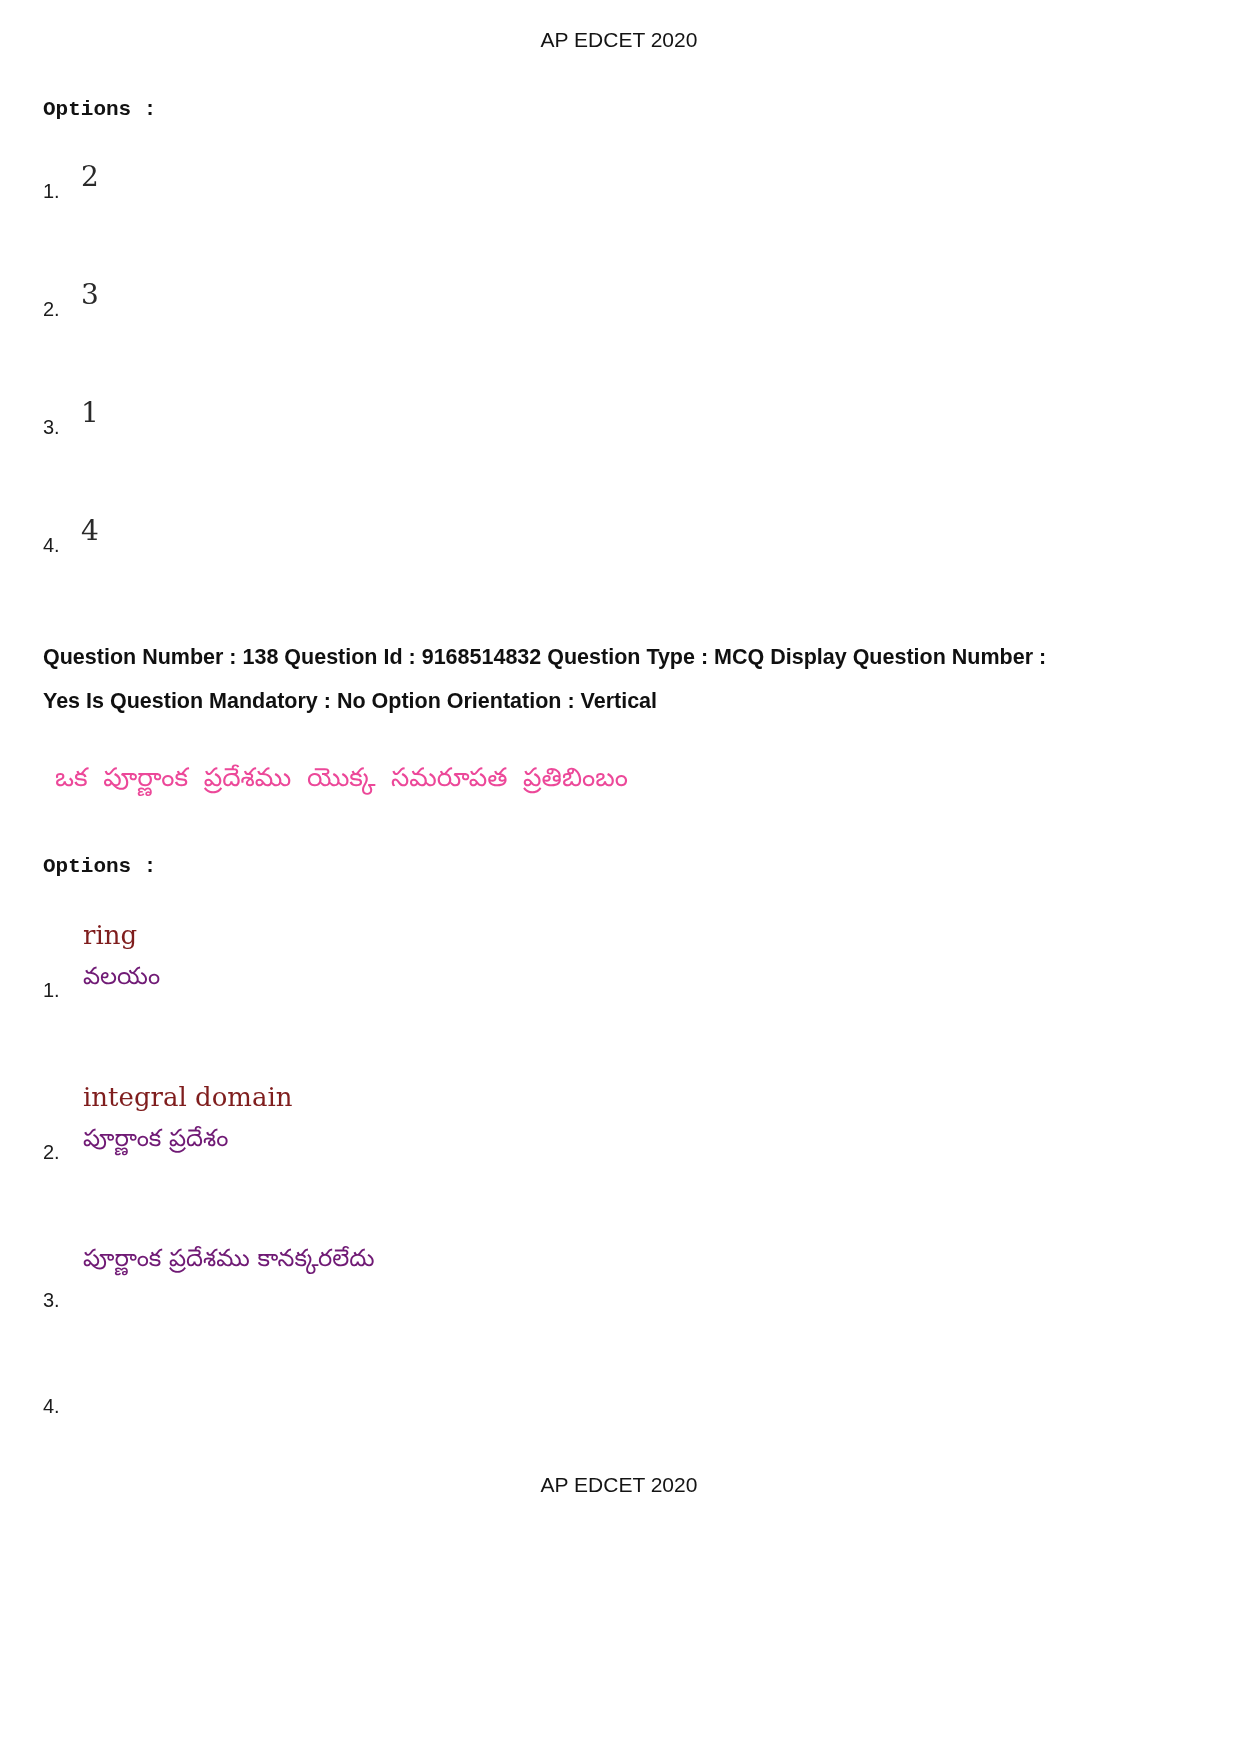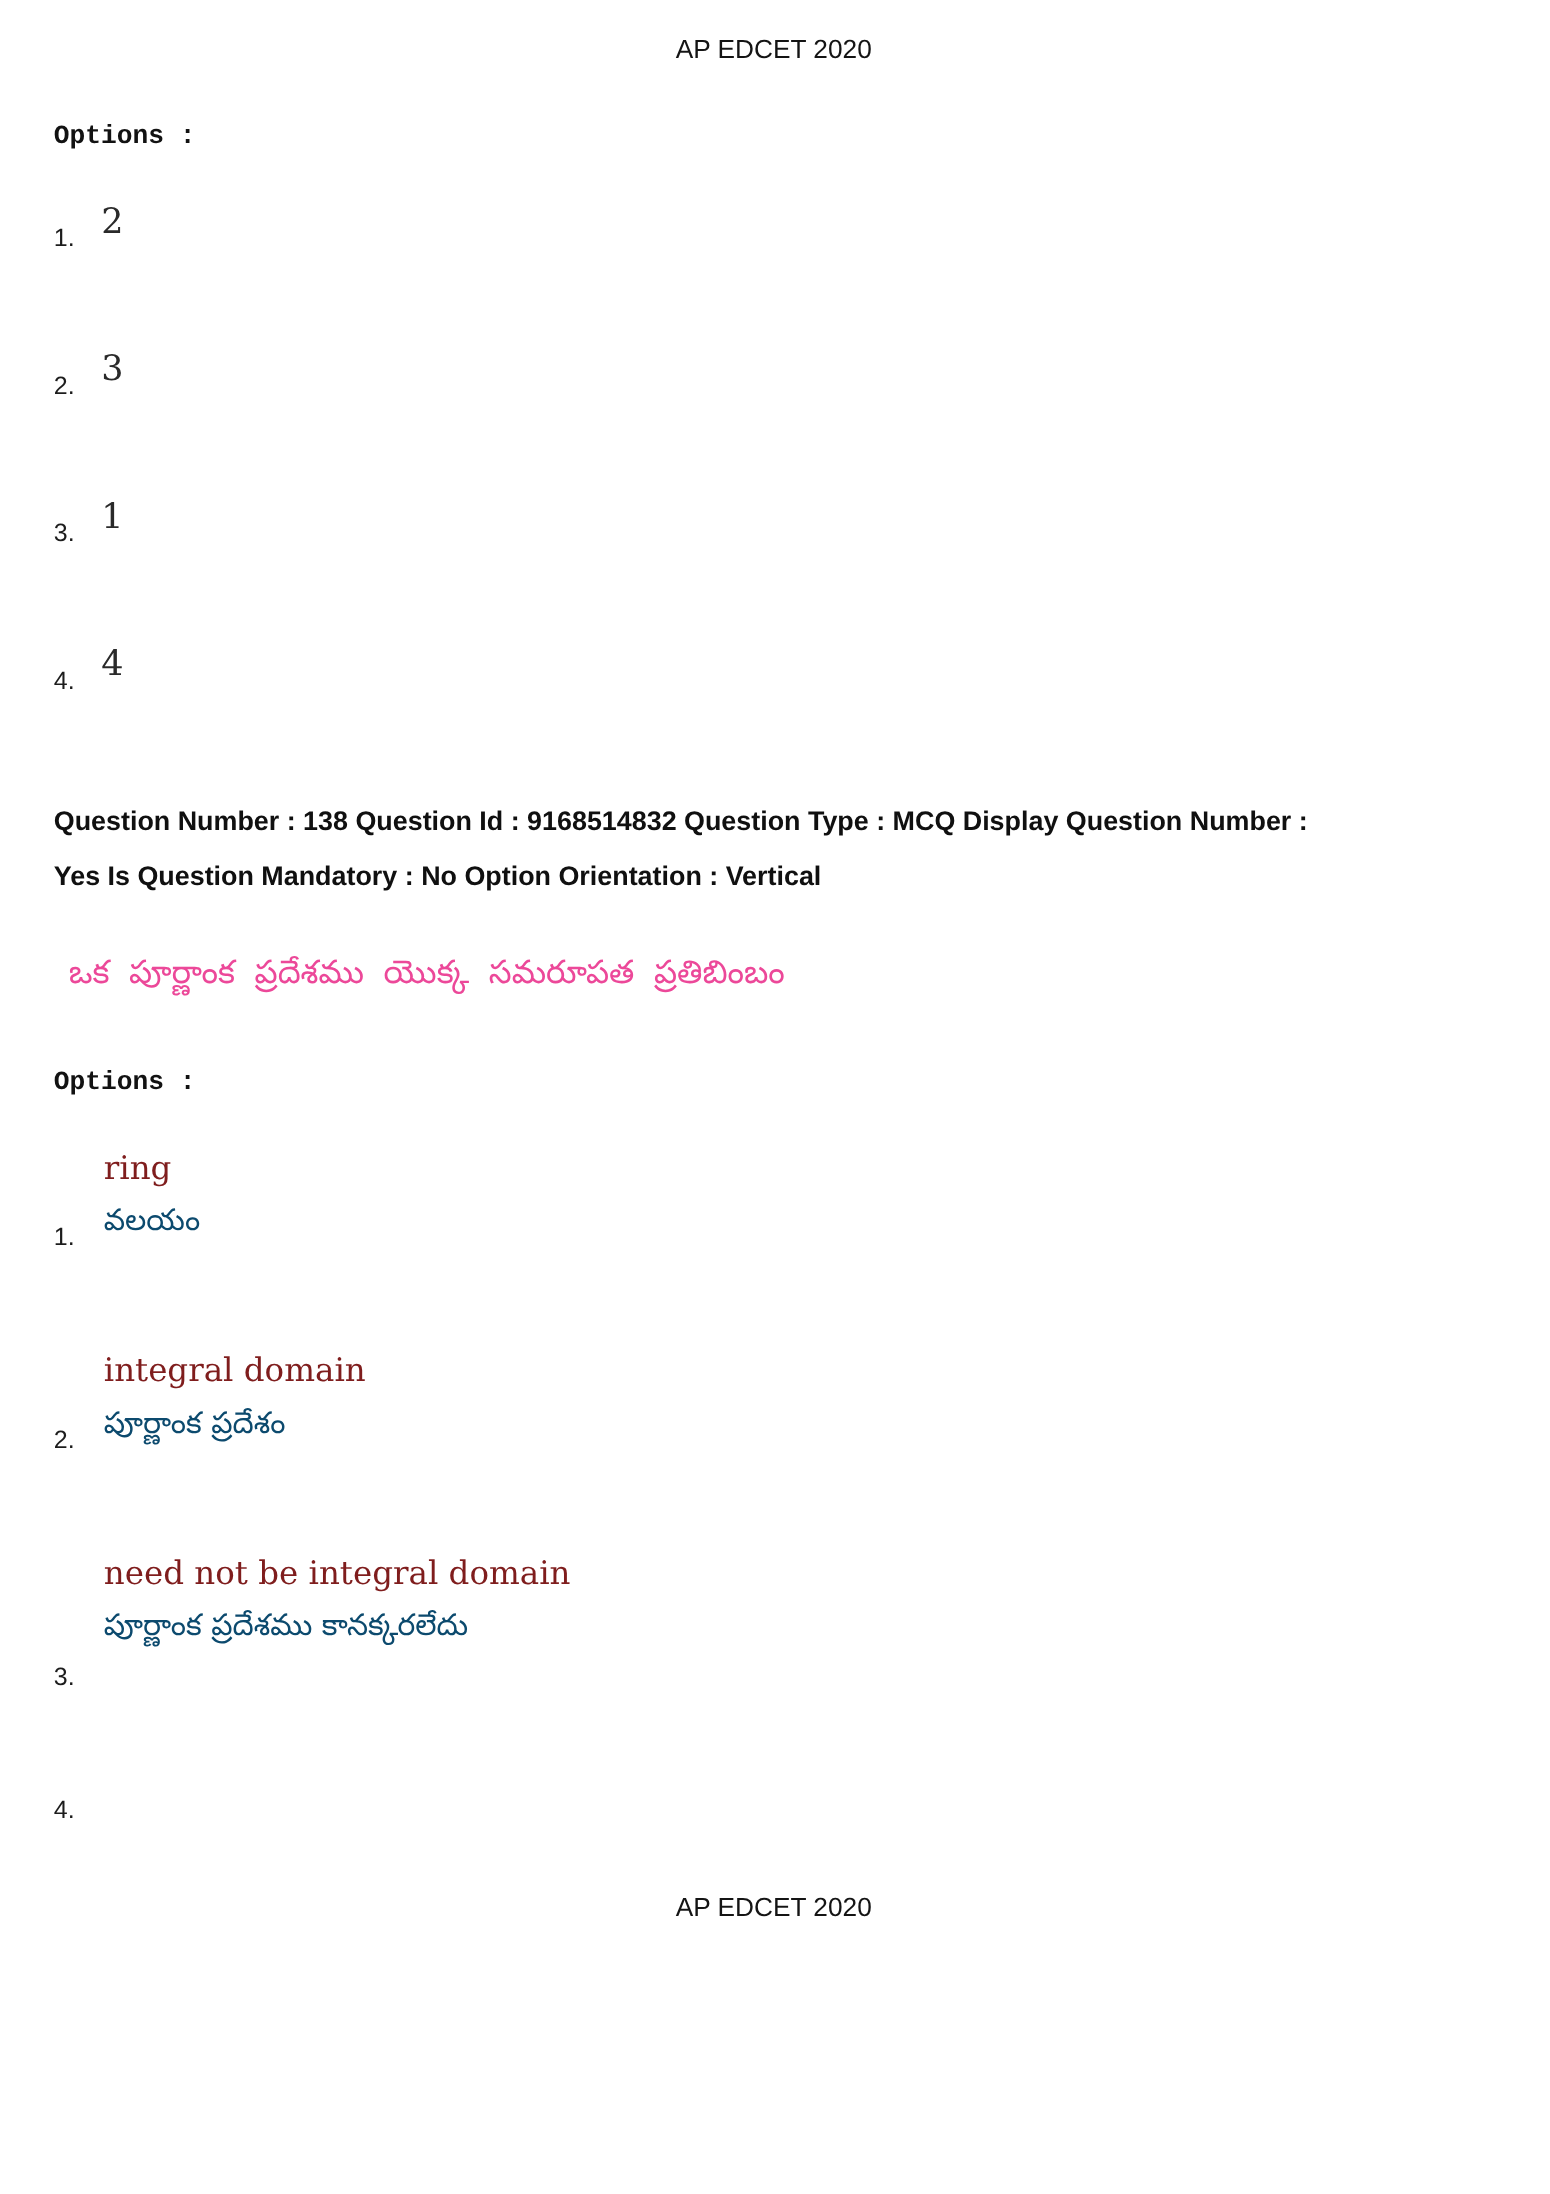--- a/index.html
+++ b/index.html
@@ -93,21 +93,21 @@
   }
   .opt-content { margin-left: 18px; }
   .opt-en {
     font-family: "DejaVu Serif", "Liberation Serif", serif;
     font-size: 26px;
     color: #7f1d1d;
     margin-bottom: 12px;
   }
   .opt-te {
     font-size: 24px;
-    color: #0c4a6e;
+    color: #701a75;
     font-family: "DejaVu Sans", sans-serif;
     margin-bottom: 6px;
   }
   .txt-opt-row.empty { margin-bottom: 0; min-height: 26px; }
   .txt-opt-row.opt3-gap .opt-content { margin-bottom: 28px; }
 </style>
 </head>
 <body>
 
 <div class="page">
@@ -157,21 +157,20 @@
       <span class="opt-num">2.</span>
       <div class="opt-content">
         <div class="opt-en">integral domain</div>
         <div class="opt-te">పూర్ణాంక ప్రదేశం</div>
       </div>
     </div>
 
     <div class="txt-opt-row opt3-gap">
       <span class="opt-num">3.</span>
       <div class="opt-content">
-        <div class="opt-en">need not be integral domain</div>
         <div class="opt-te">పూర్ణాంక ప్రదేశము కానక్కరలేదు</div>
       </div>
     </div>
 
     <div class="txt-opt-row empty">
       <span class="opt-num">4.</span>
       <div class="opt-content">
         <div class="opt-en"></div>
         <div class="opt-te"></div>
       </div>

